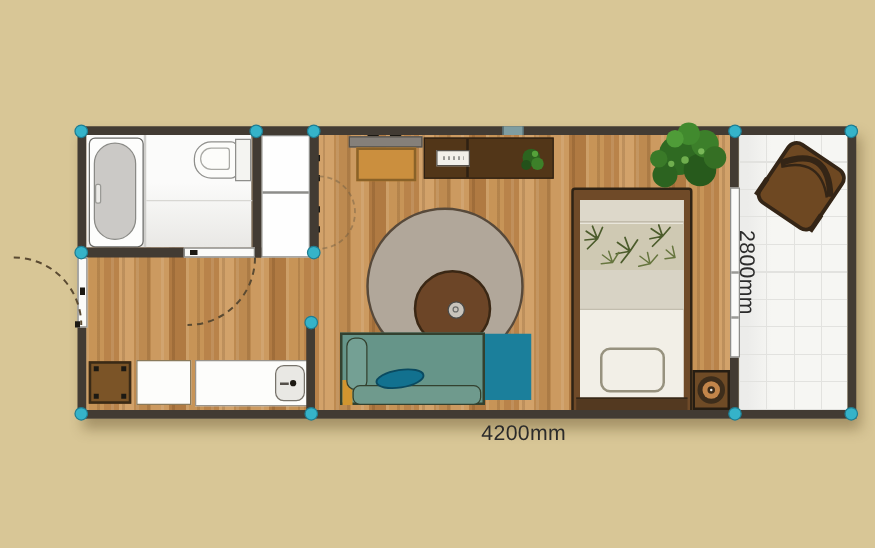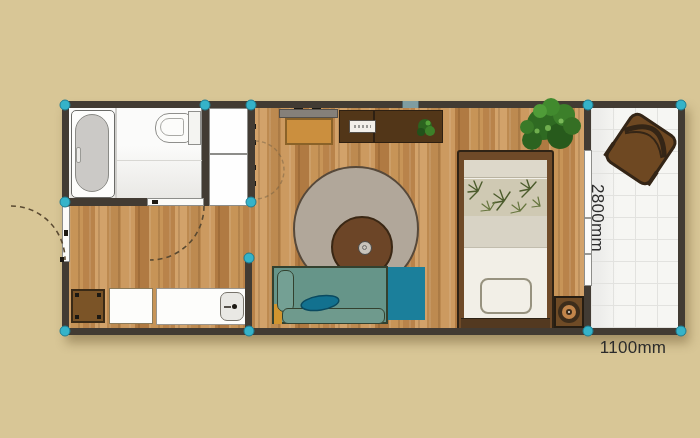--- a/index.html
+++ b/index.html
@@ -217,16 +217,16 @@
   <div class="abs handle" style="left:588px;top:105px;"></div>
   <div class="abs handle" style="left:681px;top:105px;"></div>
   <div class="abs handle" style="left:65px;top:202px;"></div>
   <div class="abs handle" style="left:251px;top:202px;"></div>
   <div class="abs handle" style="left:249px;top:258px;"></div>
   <div class="abs handle" style="left:65px;top:331px;"></div>
   <div class="abs handle" style="left:249px;top:331px;"></div>
   <div class="abs handle" style="left:588px;top:331px;"></div>
   <div class="abs handle" style="left:681px;top:331px;"></div>
 
-  <div class="abs dim" style="left:573px;top:338px;width:120px;">1100mm</div>
+  <div class="abs dim" style="left:359px;top:337px;width:120px;">4200mm</div>
   <div class="abs dim-v" style="left:607px;top:184px;">2800mm</div>
 
 </div>
 
 </body></html>

